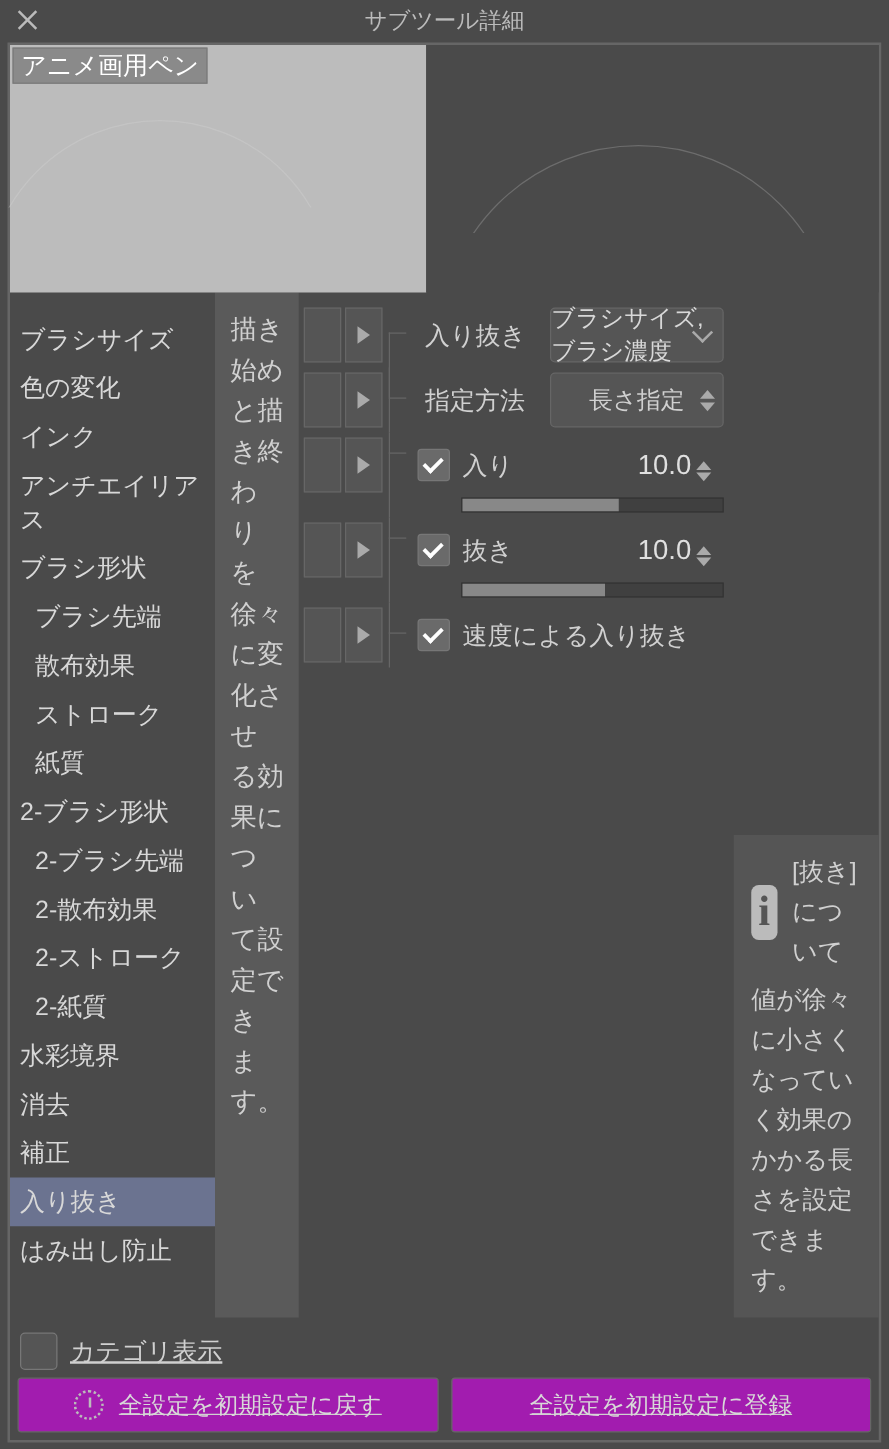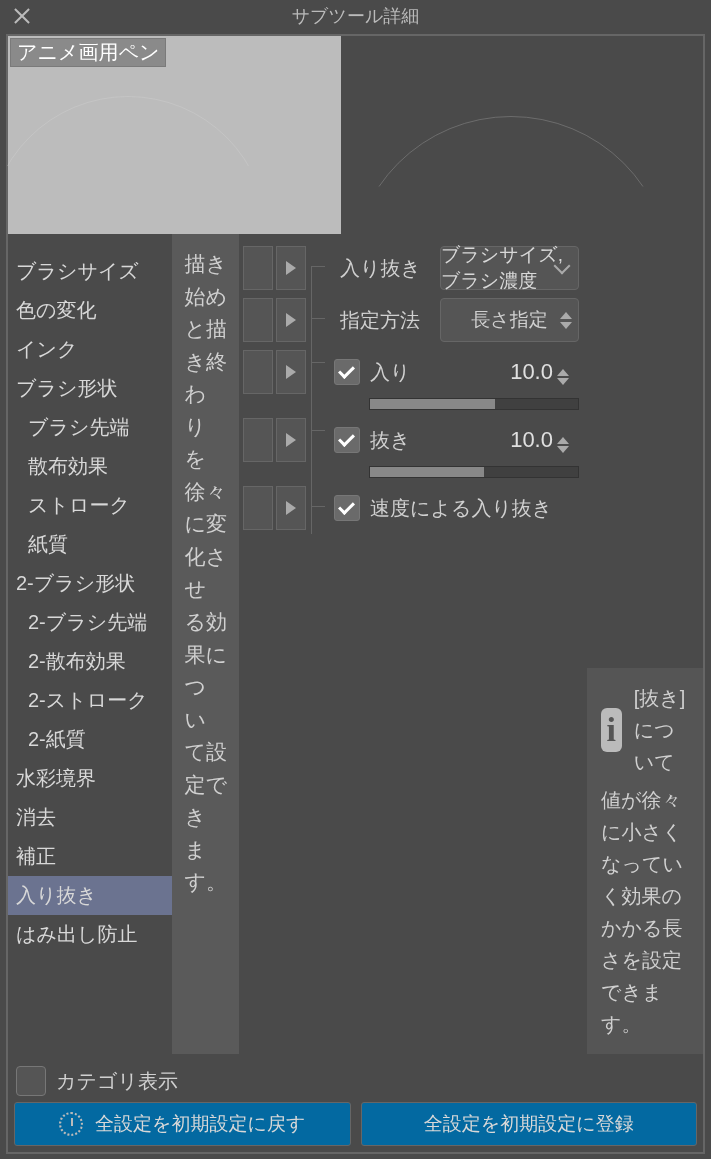--- a/index.html
+++ b/index.html
@@ -43,25 +43,25 @@
 .chk-lbl { margin-left:10px; font-size:20px; }
 .valrow { display:flex; align-items:flex-end; padding-right:10px; }
 .val { margin-left:auto; font-size:22px; color:#e0e0e0; }
 .mini-step { margin-left:4px; display:flex; flex-direction:column; gap:2px; }
 .slider { margin:4px 0 0 126px; width:210px; height:12px; background:#404040; border:1px solid #333; position:relative; }
 .slider .fill { position:absolute; left:0; top:0; bottom:0; width:60%; background:#888; }
 .info { background:#555; margin-top:auto; padding:14px; font-size:20px; line-height:1.6; min-height:230px; }
 .info-head { display:flex; align-items:center; gap:12px; margin-bottom:6px; }
 .info-icon { width:50px; height:44px; background:#bbb; border-radius:6px; display:flex; align-items:center; justify-content:center; }
 .info-icon::after { content:"i"; font-family:Georgia,serif; font-weight:bold; font-size:34px; color:#555; }
-.footer { padding:6px; }
+.footer { padding:6px;text-decoration:underline; }
 .cat-row { display:flex; align-items:center; gap:10px; padding:6px 2px; }
 .cat-chk { width:30px; height:30px; border:1px solid #777; border-radius:4px; background:#555; }
 .btn-row { display:flex; gap:10px; }
-.btn { flex:1; height:44px; border:1px solid #666; background:#0369a1; border-radius:3px; display:flex; align-items:center; justify-content:center; gap:12px; color:#d8d8d8; font-size:19px; cursor:pointer; }
+.btn { flex:1; height:44px; border:1px solid #666; background:#a21caf; border-radius:3px; display:flex; align-items:center; justify-content:center; gap:12px; color:#d8d8d8; font-size:19px; cursor:pointer; }
 .reset-icon { width:24px; height:24px; border:2px dotted #bbb; border-radius:50%; position:relative; }
 .reset-icon::after { content:""; position:absolute; width:2px; height:8px; background:#bbb; left:10px; top:4px; }
 </style>
 </head>
 <body>
 
 <div class="titlebar">
   <div class="close-x"></div>
   <div class="title">サブツール詳細</div>
 </div>
@@ -75,20 +75,21 @@
     <div class="preview-right">
         <div class="arc2"></div>
       </div>
   </div>
 
   <div class="body">
     <div class="sidebar">
       <div class="side-item">ブラシサイズ</div>
       <div class="side-item">色の変化</div>
       <div class="side-item">インク</div>
+      <div class="side-item">アンチエイリアス</div>
       <div class="side-item">ブラシ形状</div>
       <div class="side-item sub">ブラシ先端</div>
       <div class="side-item sub">散布効果</div>
       <div class="side-item sub">ストローク</div>
       <div class="side-item sub">紙質</div>
       <div class="side-item">2-ブラシ形状</div>
       <div class="side-item sub">2-ブラシ先端</div>
       <div class="side-item sub">2-散布効果</div>
       <div class="side-item sub">2-ストローク</div>
       <div class="side-item sub">2-紙質</div>

